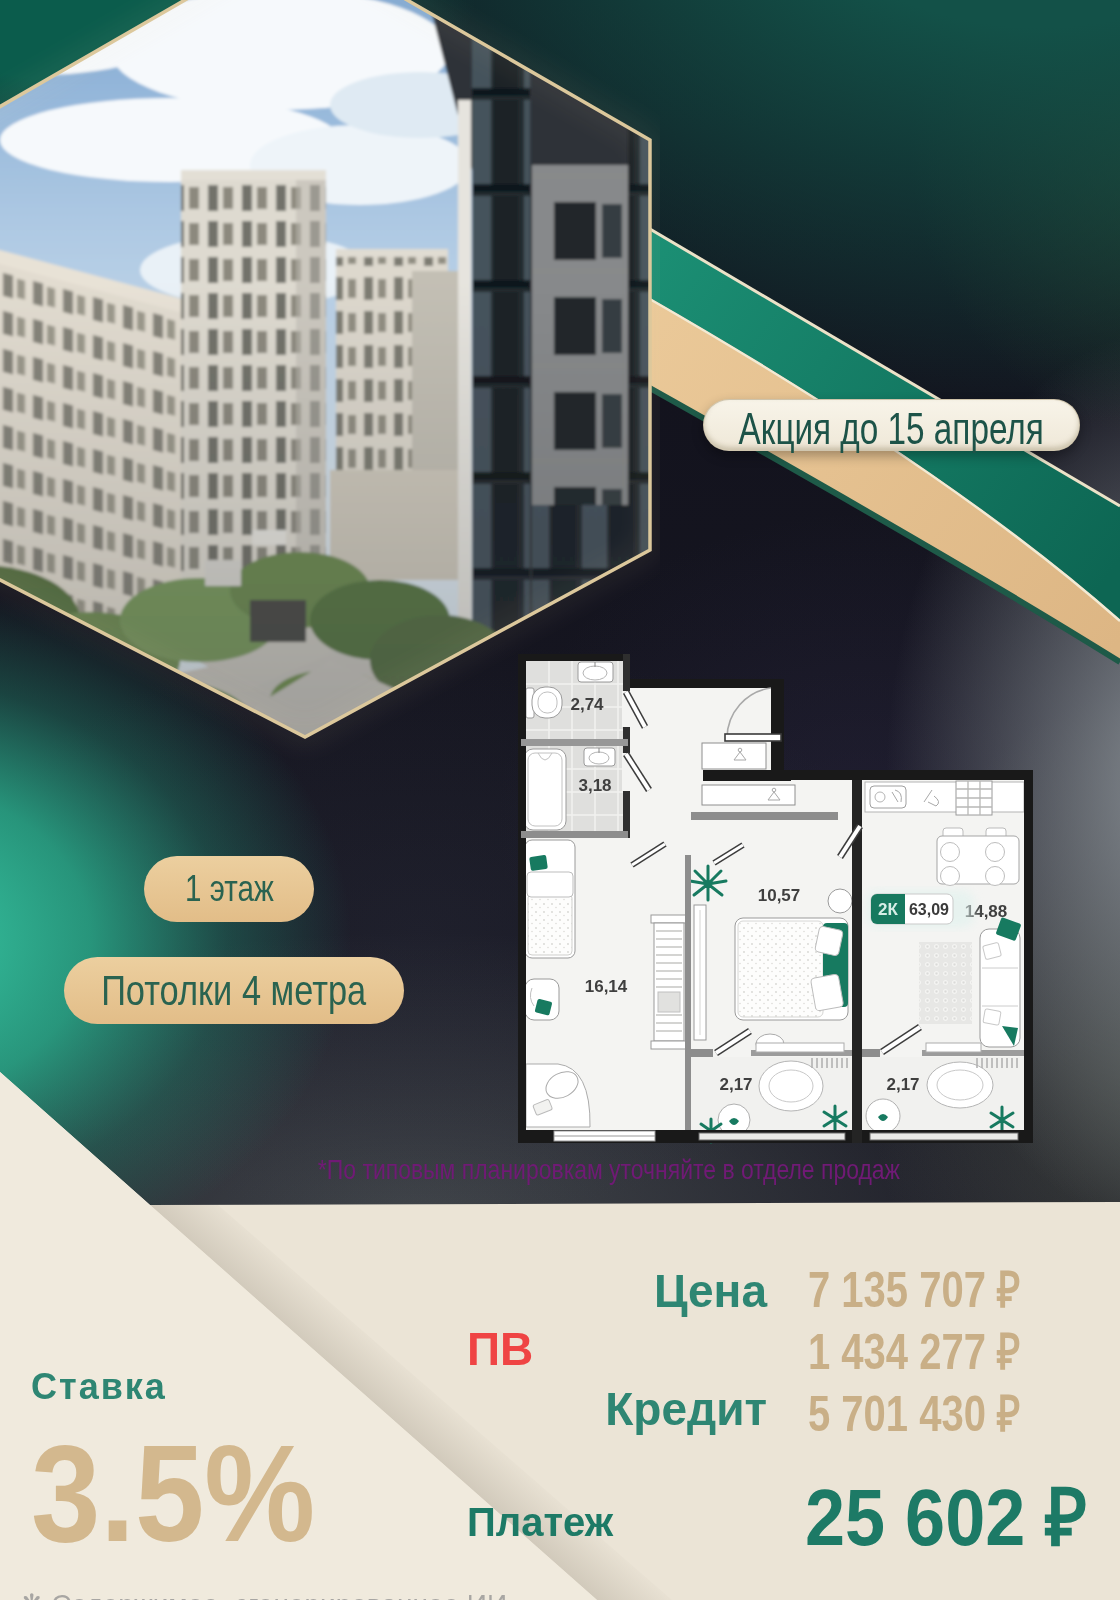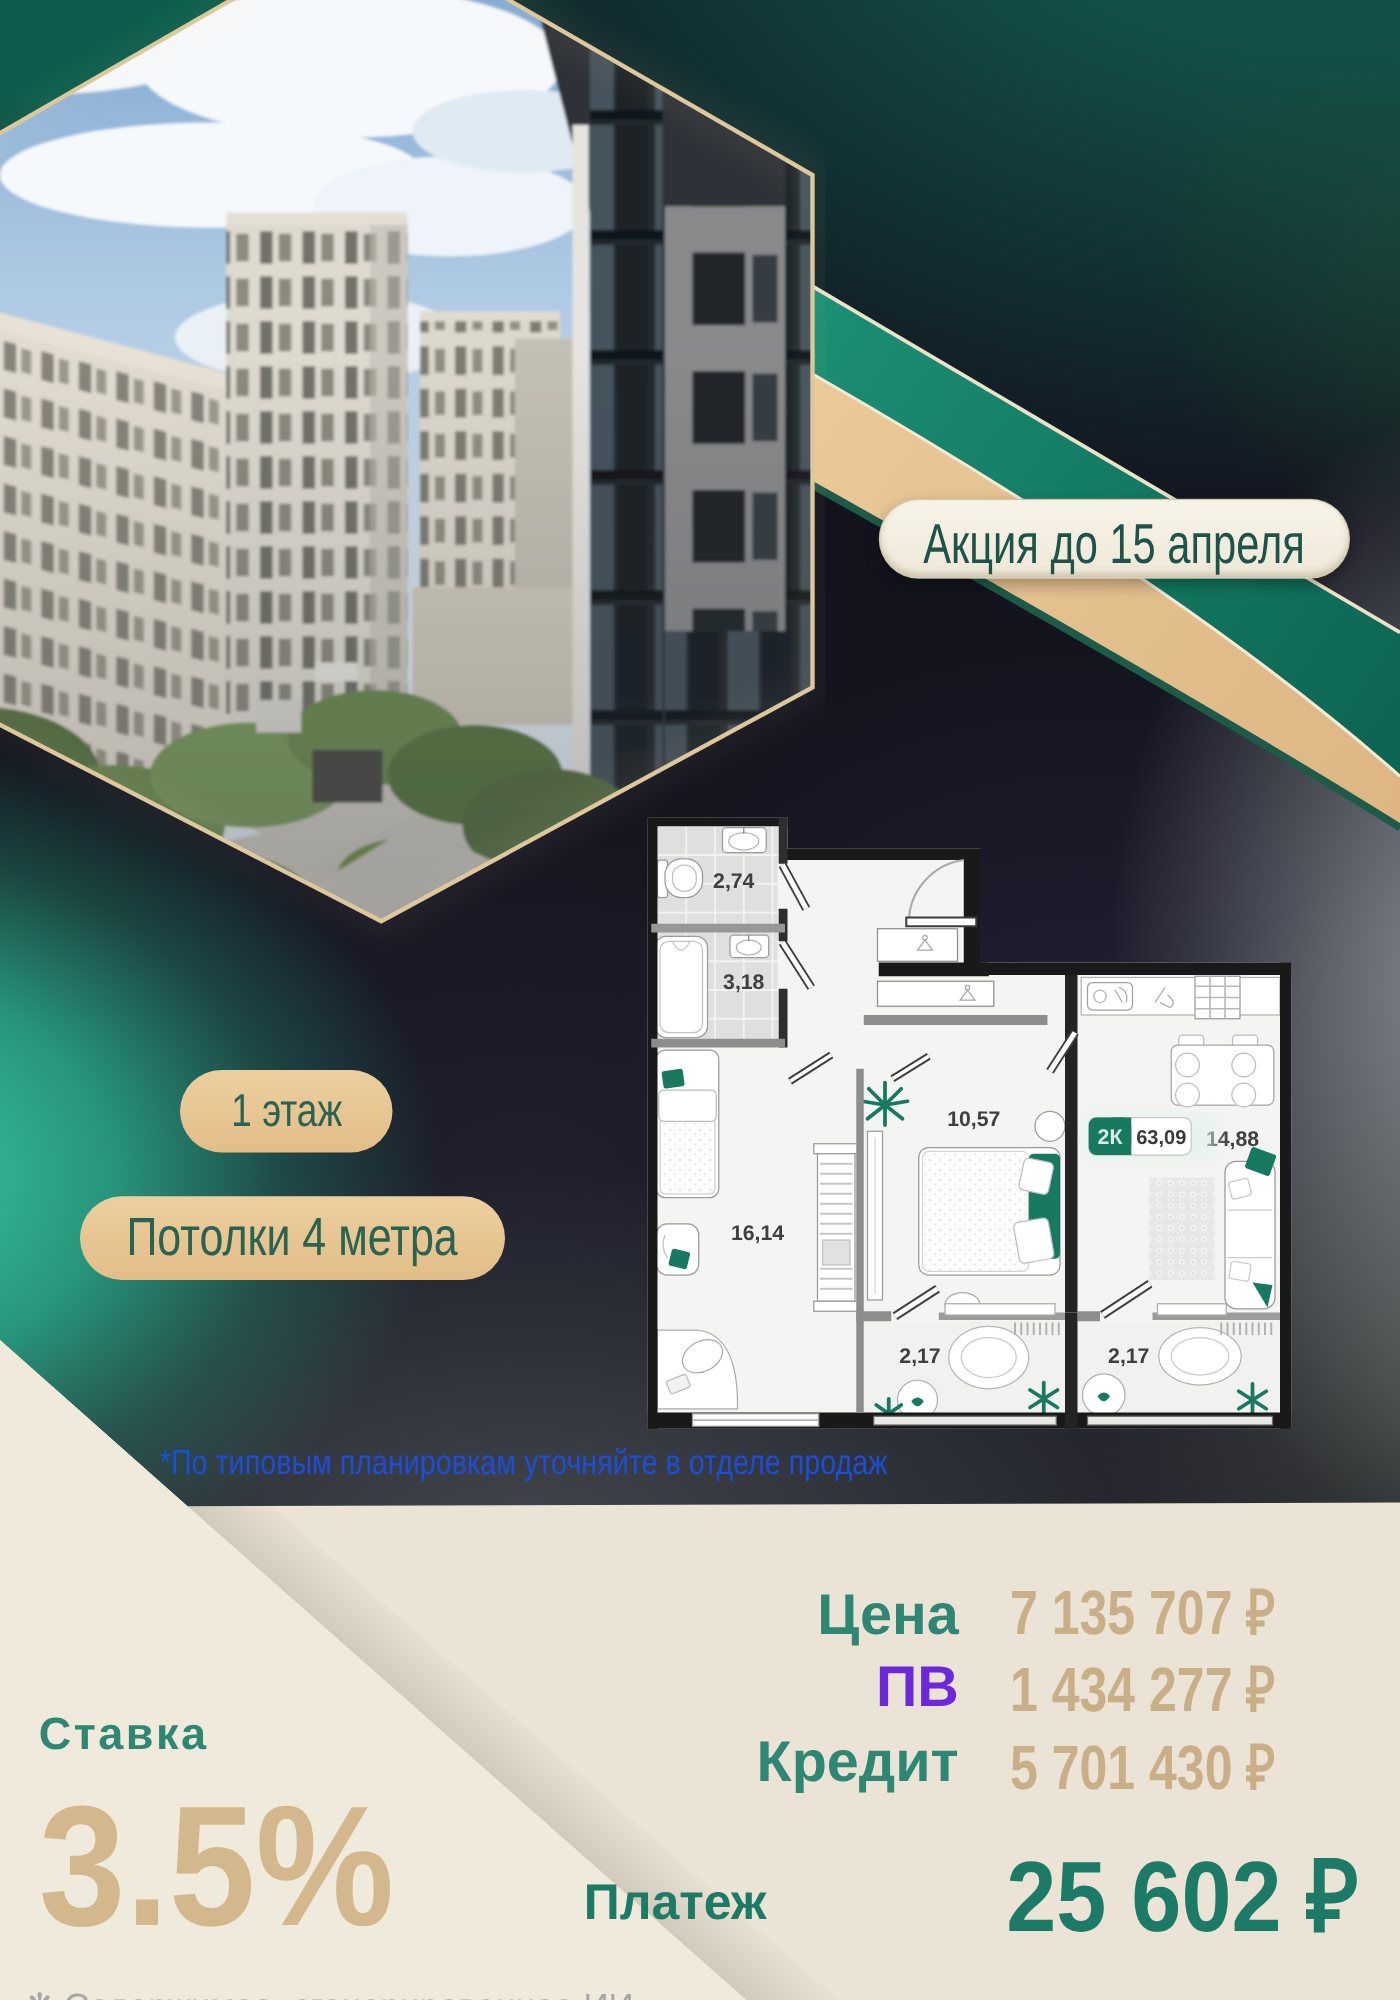--- a/index.html
+++ b/index.html
@@ -148,21 +148,21 @@
       <rect x="252" y="530" width="34" height="15" fill="#e8e6e0"></rect>
       <rect x="205" y="560" width="36" height="26" fill="#d8d6d0"></rect>
     </g>
     <rect x="-70" y="280" width="730" height="480" fill="url(#photoshade)"></rect>
   </g>
   </g>
 
   <polygon points="296,-64 650,140 650,550 305,737 -58,550 -58,140" fill="none" stroke="#dcc89c" stroke-width="3.5" style="filter:drop-shadow(0 0 14px rgba(240,220,180,0.45));"></polygon>
 </svg>
 
-<div class="abs" style="left:703px;top:399px;width:377px;height:64px;border-radius:36px;
+<div class="abs" style="left:703px;top:399px;width:377px;height:52px;border-radius:36px;
   background:linear-gradient(#f8f4e9,#efe8d8);border:1.5px solid rgba(195,183,155,0.75);box-shadow:0 5px 12px rgba(0,0,0,0.3), inset 0 -3px 5px rgba(160,148,118,0.45);box-sizing:border-box;
   display:flex;align-items:center;justify-content:center;">
   <span style="font-size:45px;font-weight:500;color:#1d5348;transform:scaleX(0.74) translateY(4px);white-space:nowrap;display:inline-block;">Акция до 15 апреля</span>
 </div>
 
 <div class="abs" style="left:144px;top:856px;width:170px;height:66px;border-radius:33px;
   background:linear-gradient(#eccf9f,#e2bd88);display:flex;align-items:center;justify-content:center;">
   <span style="font-size:37px;font-weight:500;color:#2a6350;transform:scaleX(0.8);white-space:nowrap;display:inline-block;">1 этаж</span>
 </div>
 
@@ -452,21 +452,21 @@
       <line x1="198" y1="399" x2="232" y2="377" stroke="#3d3d3d" stroke-width="7"></line>
       <line x1="198" y1="399" x2="232" y2="377" stroke="#ffffff" stroke-width="4"></line>
     </g>
 
   <g>
       <line x1="364" y1="398" x2="402" y2="373" stroke="#3d3d3d" stroke-width="7"></line>
       <line x1="364" y1="398" x2="402" y2="373" stroke="#ffffff" stroke-width="4"></line>
     </g>
 </svg>
 
-<div class="abs" style="left:0;top:1154px;width:1090px;text-align:left;color:#1d4ed8;"><span style="display:inline-block;font-size:28px;transform:scaleX(0.82);transform-origin:right top;white-space:nowrap;">*По типовым планировкам уточняйте в отделе продаж</span></div>
+<div class="abs" style="left:0;top:1154px;width:1090px;text-align:center;color:#701a75;"><span style="display:inline-block;font-size:28px;transform:scaleX(0.82);transform-origin:right top;white-space:nowrap;">*По типовым планировкам уточняйте в отделе продаж</span></div>
 
 <svg class="abs" style="left:0;top:1050px" width="1120" height="550" viewBox="0 1050 1120 550">
   <defs>
     <linearGradient id="seamshadow" x1="362" y1="1392" x2="398" y2="1351" gradientUnits="userSpaceOnUse">
       <stop offset="0" stop-color="rgba(95,85,68,0.18)"></stop>
         <stop offset="1" stop-color="rgba(95,85,68,0)"></stop>
     </linearGradient>
   </defs>
 
   <polygon points="0,1072 150,1205 1120,1202 1120,1600 0,1600" fill="#ebe4d6"></polygon>
@@ -477,21 +477,21 @@
 </svg>
 
 <div class="abs" style="left:31px;top:1366px;font-size:36px;font-weight:700;color:#2e8673;letter-spacing:2px;">Ставка</div>
 
 <div class="abs" style="left:31px;top:1415px;font-size:137px;font-weight:700;color:#d3b88e;transform:scaleX(0.91);transform-origin:left top;">3.5%</div>
 
 <div class="abs" style="left:467px;top:1264px;width:300px;text-align:right;font-size:46px;font-weight:700;color:#2e8673;">Цена</div>
 
 <div class="abs" style="left:808px;top:1254px;font-size:50px;font-weight:600;color:#c9af87;transform:scaleX(0.8);transform-origin:left top;">7 135 707 ₽</div>
 
-<div class="abs" style="left:467px;top:1322px;width:300px;text-align:right;font-size:46px;font-weight:700;color:#6d28d9;">ПВ</div>
+<div class="abs" style="left:467px;top:1322px;width:300px;text-align:left;font-size:46px;font-weight:700;color:#ef4444;">ПВ</div>
 
 <div class="abs" style="left:808px;top:1316px;font-size:50px;font-weight:600;color:#c9af87;transform:scaleX(0.8);transform-origin:left top;">1 434 277 ₽</div>
 
 <div class="abs" style="left:467px;top:1382px;width:300px;text-align:right;font-size:46px;font-weight:700;color:#2e8673;">Кредит</div>
 
 <div class="abs" style="left:808px;top:1378px;font-size:50px;font-weight:600;color:#c9af87;transform:scaleX(0.8);transform-origin:left top;">5 701 430 ₽</div>
 
 <div class="abs" style="left:467px;top:1500px;width:300px;font-size:40px;font-weight:700;color:#1d7a66;">Платеж</div>
 
 <div class="abs" style="left:805px;top:1459px;font-size:80px;font-weight:700;color:#1d7a66;transform:scaleX(0.9);transform-origin:left top;">25 602 ₽</div>

